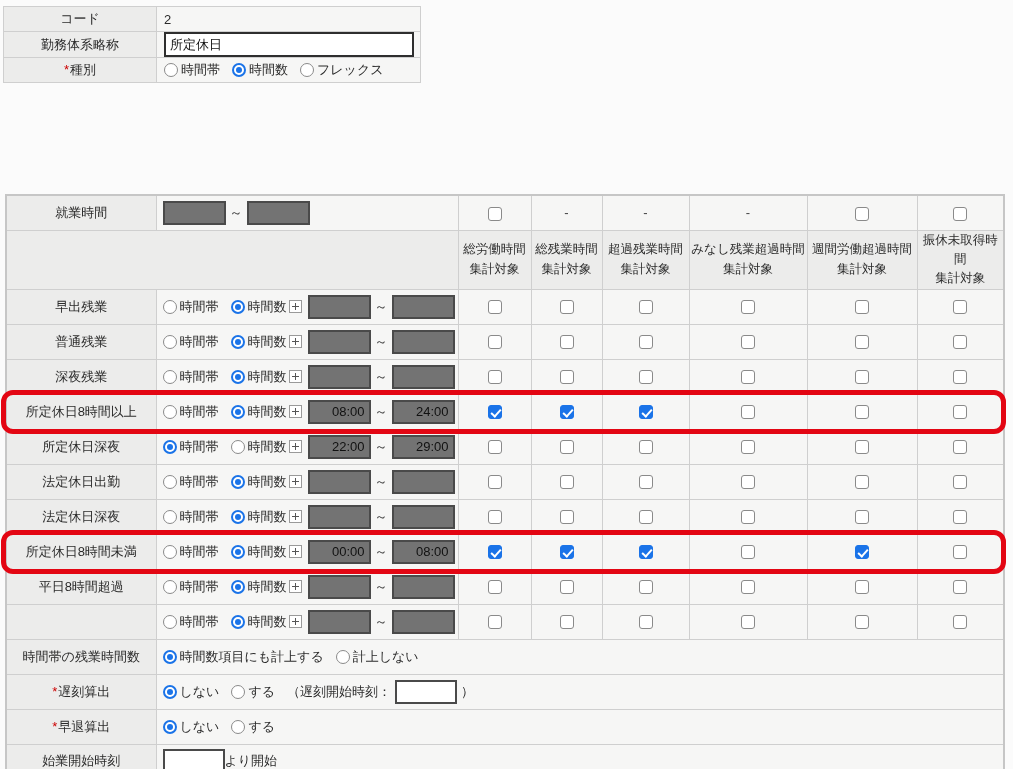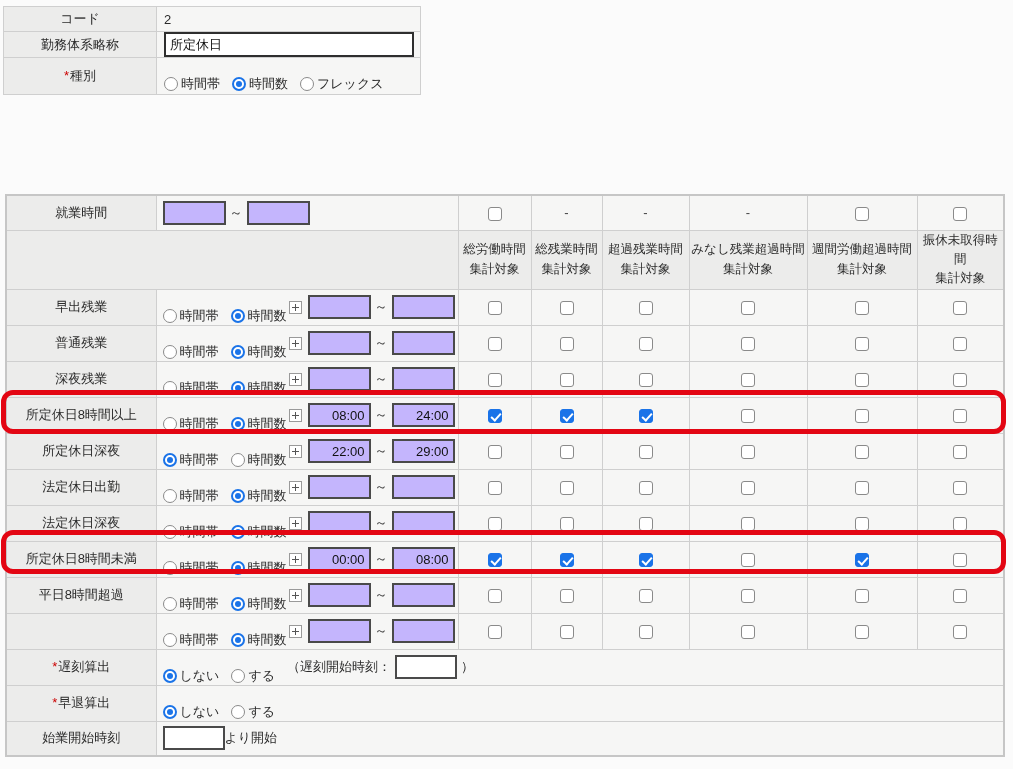--- a/index.html
+++ b/index.html
@@ -32,39 +32,39 @@
   .main-table{position:absolute;left:5px;top:194px;width:1000px;border:2px solid var(--outer);}
   .main-table th,.main-table td{border:1px solid var(--border);padding:0;}
   .main-table th{background:var(--head-bg);font-weight:normal;font-size:12.5px;
     text-align:center;vertical-align:middle;height:47px;line-height:1.55;white-space:pre-line;}
   .main-table td.row-label{background:var(--head-bg);text-align:center;height:35px;}
   .main-table td.content{background:var(--cell-bg);padding-left:6px;}
   .main-table td.flag{background:var(--cell-bg);text-align:center;vertical-align:middle;color:#444;}
   .flexrow{display:flex;align-items:center;}
 
   
-  .opt{display:inline-flex;align-items:center;margin-right:12px;white-space:nowrap;margin-top:17px;}
+  .opt{display:inline-flex;align-items:center;margin-right:12px;white-space:nowrap;}
   .rd{display:inline-block;width:14px;height:14px;border:1px solid #8a8a8a;border-radius:50%;
       background:#fff;margin-right:3px;position:relative;flex:0 0 auto;}
   .rd.checked{border:2px solid var(--accent);}
   .rd.checked::after{content:"";position:absolute;left:2px;top:2px;width:6px;height:6px;
       border-radius:50%;background:var(--accent);}
   .cb{display:inline-block;width:14px;height:14px;border:1px solid #8a8a8a;border-radius:3px;
       background:#fff;position:relative;vertical-align:middle;}
   .cb.checked{background:var(--accent);border-color:var(--accent);}
   .cb.checked::after{content:"";position:absolute;left:4px;top:1px;width:4px;height:8px;
       border:solid #fff;border-width:0 2px 2px 0;transform:rotate(42deg);}
   .plus{display:inline-block;width:13px;height:13px;border:1px solid #9a9a9a;background:#fff;
       position:relative;margin:0 6px 0 0;flex:0 0 auto;}
   .plus::before{content:"";position:absolute;left:2px;right:2px;top:5px;height:1px;background:#555;}
   .plus::after{content:"";position:absolute;top:2px;bottom:2px;left:5px;width:1px;background:#555;}
   .tilde{margin:0 4px;}
   input{font-family:"Liberation Sans","DejaVu Sans",sans-serif;font-size:13px;color:#111;}
   .text-input{width:250px;height:25px;border:2px solid #2e2e2e;background:#fff;padding:0 4px;}
-  .time-input{width:63px;height:24px;border:2px solid #4a4a4a;background:#c4b5fd;
+  .time-input{width:63px;height:24px;border:2px solid #4a4a4a;background:#737373;
       text-align:right;padding:0 4px;}
   .small-input{width:62px;height:24px;border:2px solid #4a4a4a;background:#fff;padding:0 4px;}
   .req{color:var(--req);margin-right:1px;}
 
   
   .annotation{position:absolute;left:1px;width:1005px;border:5px solid var(--annot);
       border-radius:12px;pointer-events:none;z-index:5;background:transparent;}
 </style>
 </head>
 <body>
@@ -383,20 +383,35 @@
             </div>
           </td>
           <td class="flag"><span class="cb"></span></td>
           <td class="flag"><span class="cb"></span></td>
           <td class="flag"><span class="cb"></span></td>
           <td class="flag"><span class="cb"></span></td>
           <td class="flag"><span class="cb"></span></td>
           <td class="flag"><span class="cb"></span></td>
         </tr>
         <tr>
+          <td class="row-label">時間帯の残業時間数</td>
+          <td class="content" colspan="7">
+            <div class="flexrow">
+              <span class="opt">
+                <span class="rd checked"></span>
+                <span>時間数項目にも計上する</span>
+              </span>
+              <span class="opt">
+                <span class="rd"></span>
+                <span>計上しない</span>
+              </span>
+            </div>
+          </td>
+        </tr>
+        <tr>
           <td class="row-label"><span class="req">*</span>遅刻算出</td>
           <td class="content" colspan="7">
             <div class="flexrow">
               <span class="opt">
                 <span class="rd checked"></span>
                 <span>しない</span>
               </span>
               <span class="opt">
                 <span class="rd"></span>
                 <span>する</span>

